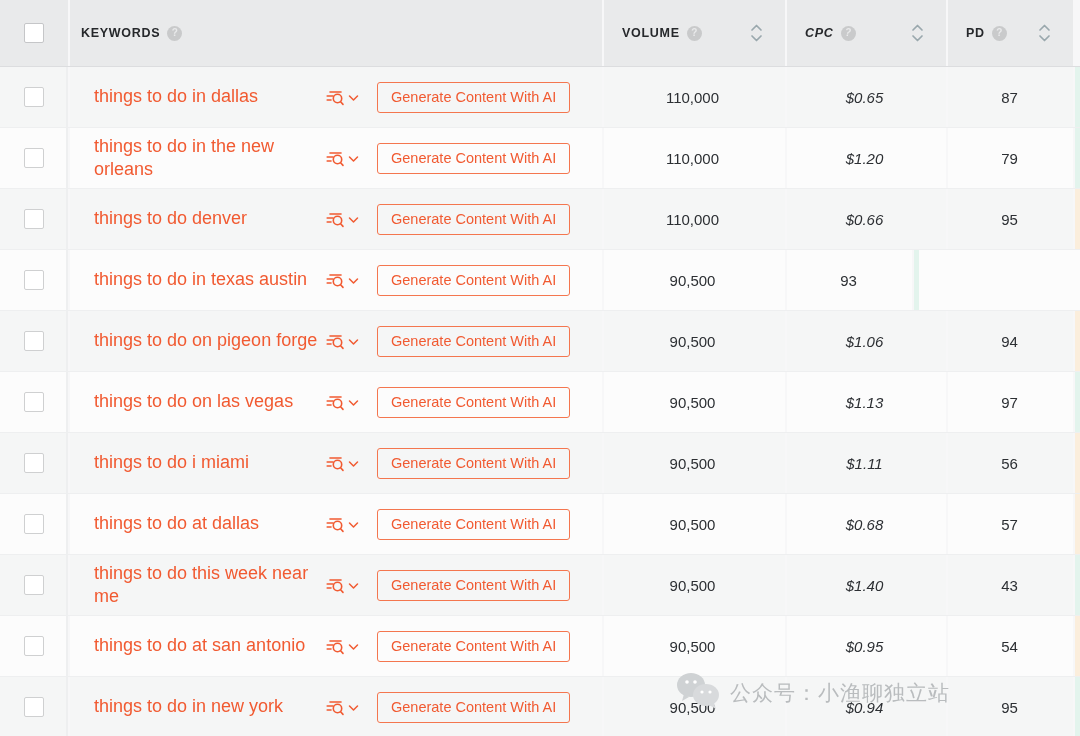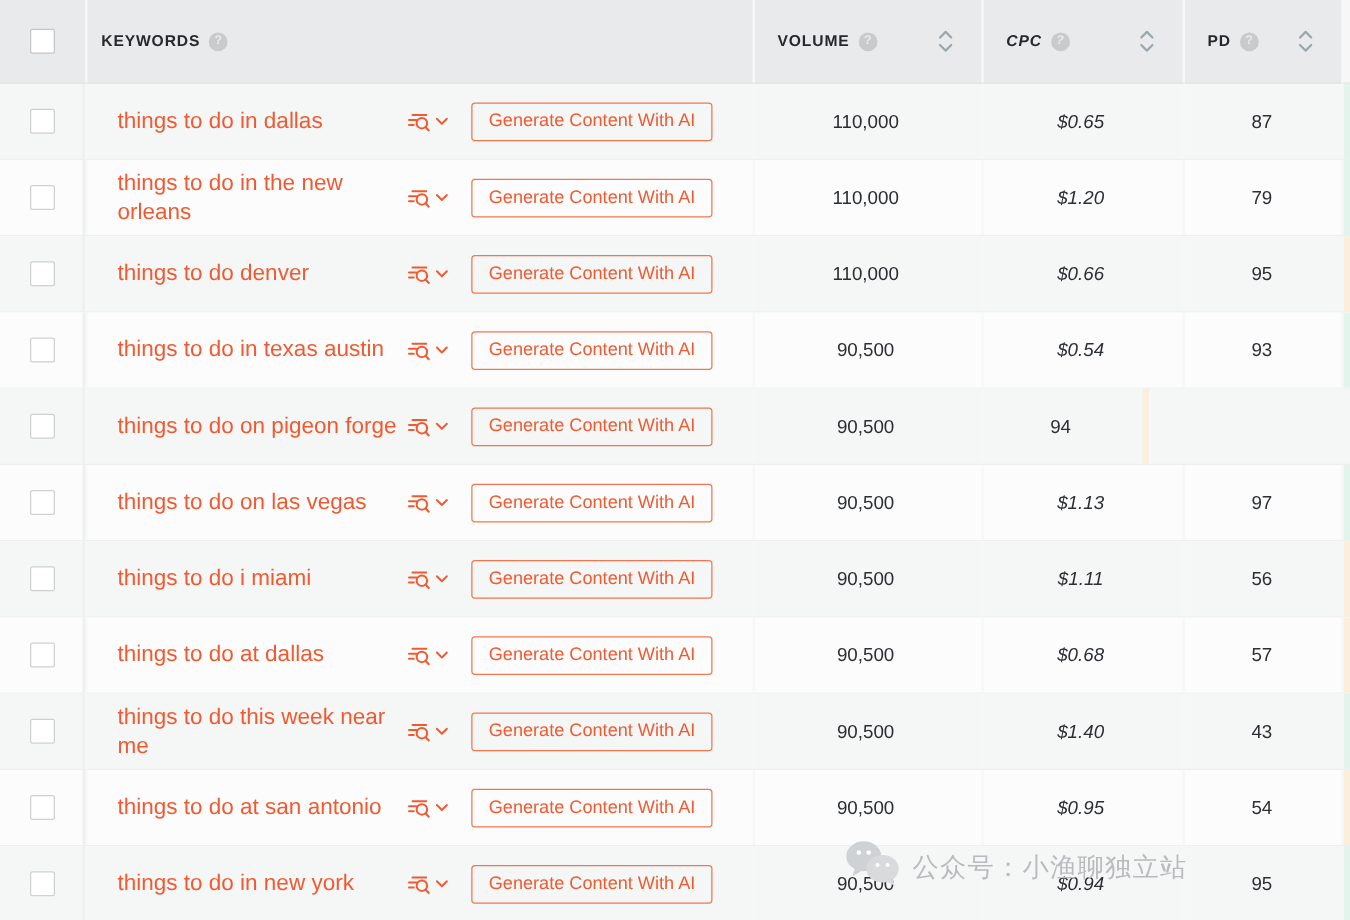--- a/index.html
+++ b/index.html
@@ -361,23 +361,20 @@
               <span><svg width="11" height="8" viewBox="0 0 11 8" fill="none" stroke="#f15a31" stroke-width="1.5" stroke-linecap="round" stroke-linejoin="round">
                   <polyline points="1.5,2 5.5,6 9.5,2"></polyline>
                 </svg></span>
             </span>
             <button class="btn-generate">Generate Content With AI</button>
           </div>
         </div>
         <div class="td col-vol">
           <span class="num">90,500</span>
         </div>
-        <div class="td col-cpc">
-          <span class="num">$0.54</span>
-        </div>
         <div class="td col-pd">
           <span class="num">93</span>
         </div>
         <div class="td col-extra sliver green"></div>
       </div>
       <div class="tr alt">
         <div class="td col-check">
           <div class="checkbox"></div>
         </div>
         <div class="td col-kw">
@@ -393,20 +390,23 @@
               </svg>
               <span><svg width="11" height="8" viewBox="0 0 11 8" fill="none" stroke="#f15a31" stroke-width="1.5" stroke-linecap="round" stroke-linejoin="round">
                   <polyline points="1.5,2 5.5,6 9.5,2"></polyline>
                 </svg></span>
             </span>
             <button class="btn-generate">Generate Content With AI</button>
           </div>
         </div>
         <div class="td col-vol">
           <span class="num">90,500</span>
+        </div>
+        <div class="td col-cpc">
+          <span class="num">$1.06</span>
         </div>
         <div class="td col-pd">
           <span class="num">94</span>
         </div>
         <div class="td col-extra sliver orange"></div>
       </div>
       <div class="tr">
         <div class="td col-check">
           <div class="checkbox"></div>
         </div>

